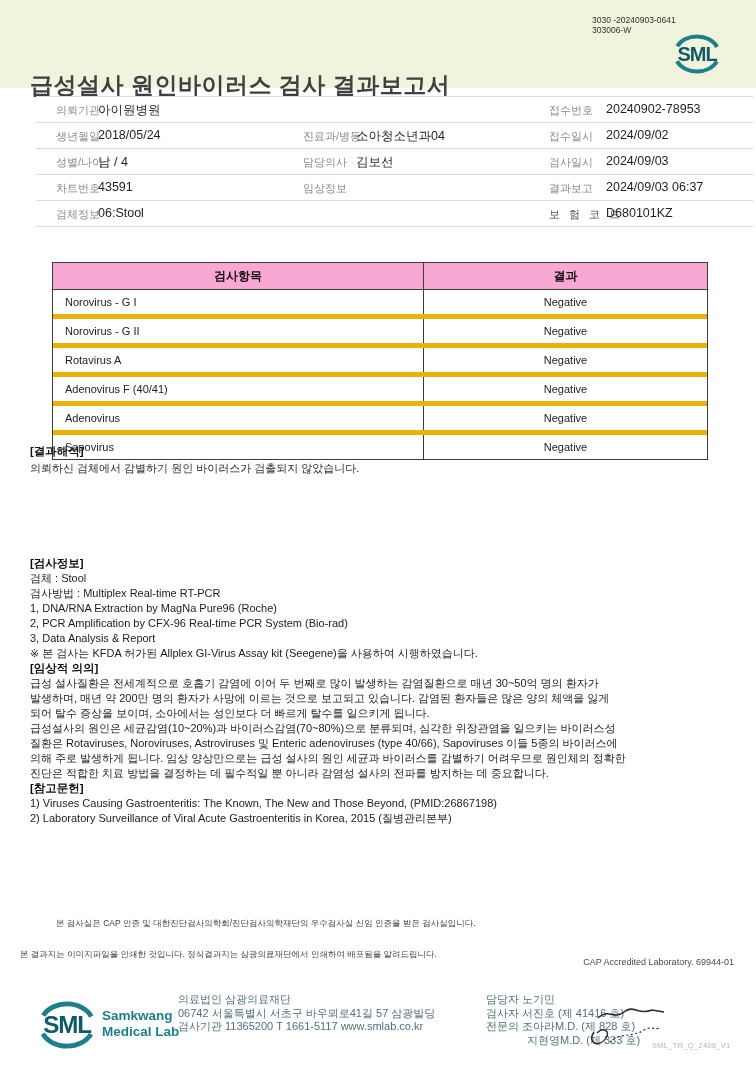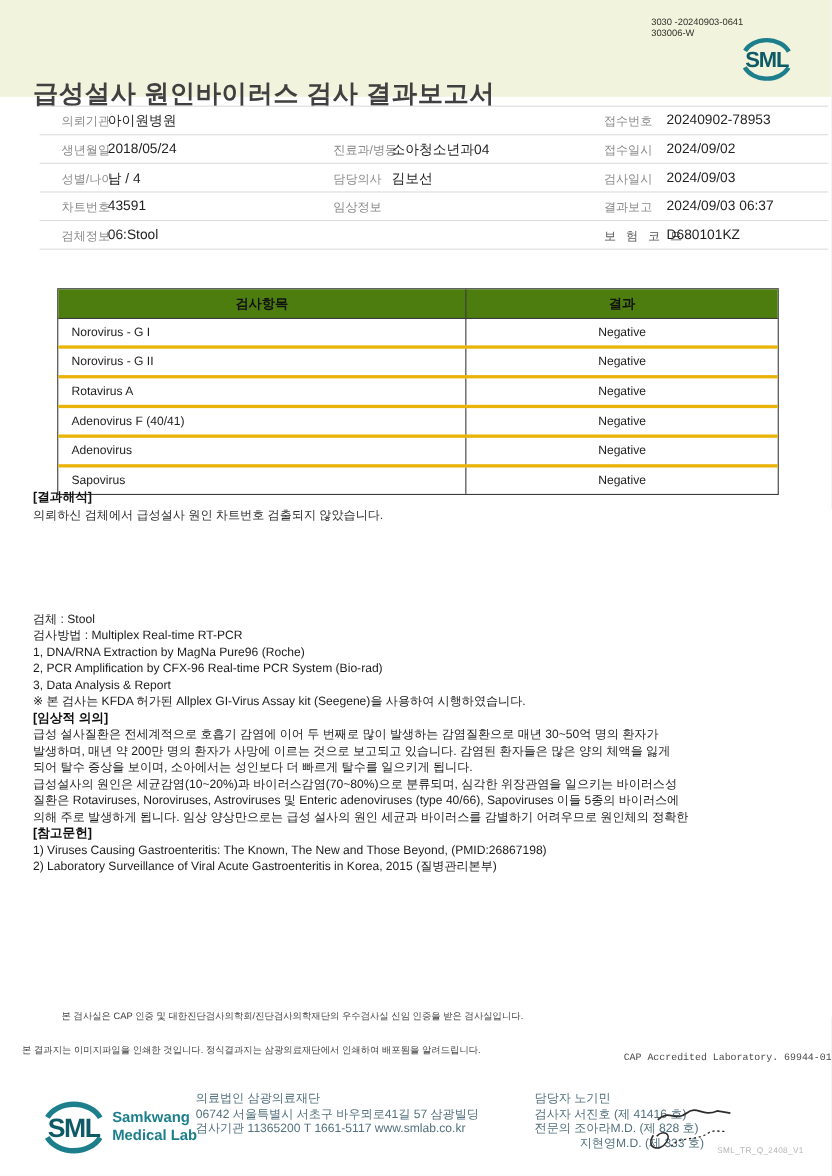--- a/index.html
+++ b/index.html
@@ -15,40 +15,40 @@
   
   .info-table{position:absolute;left:36px;top:96px;width:717px;border-top:1px solid #dcdcdc;}
   .info-row{position:relative;height:25px;border-bottom:1px solid #dcdcdc;}
   .ilabel{position:absolute;top:6px;font-size:11px;color:#8a8a8a;white-space:nowrap;}
   .ival{position:absolute;top:5px;font-size:12.5px;color:#1f1f1f;white-space:nowrap;}
   .p-l1{left:20px}.p-v1{left:62px}.p-l2{left:267px}.p-v2{left:320px}.p-l3{left:513px}.p-v3{left:570px}
   .spaced{letter-spacing:3px;color:#555;}
 
   
   .rt{position:absolute;left:52px;top:262px;width:654px;border:1.5px solid #3c3c3c;background:#fff;}
-  .rt-header{display:flex;height:26px;background:#4d7c0f;border-bottom:1.5px solid #3c3c3c;}
+  .rt-header{display:flex;height:26px;background:#f9a8d4;border-bottom:1.5px solid #3c3c3c;}
   .rt-hcell{display:flex;align-items:center;justify-content:center;font-size:12px;font-weight:bold;color:#111;}
   .rt-c1{width:371px;border-right:1px solid #3c3c3c;box-sizing:border-box;}
   .rt-c2{flex:1;}
-  .rt-row{display:flex;height:24px;border-bottom:3px solid #eab308;}
+  .rt-row{display:flex;height:24px;border-bottom:5px solid #eab308;}
   .rt-row:last-child{border-bottom:none;}
   .rt-item{display:flex;align-items:center;padding-left:12px;font-size:11px;color:#222;}
   .rt-res{display:flex;align-items:center;justify-content:center;font-size:11px;color:#222;}
 
   
   .interp-h{position:absolute;left:30px;top:444px;font-size:11.5px;font-weight:bold;color:#111;}
   .interp-t{position:absolute;left:30px;top:461px;font-size:11px;color:#2a2a2a;white-space:nowrap;}
 
   
   .sections{position:absolute;left:30px;top:556px;width:716px;font-size:11px;line-height:15px;color:#1c1c1c;white-space:nowrap;}
   .sec-h{font-size:11.5px;font-weight:bold;color:#0d0d0d;}
 
   
   .disc{position:absolute;font-size:8.5px;color:#3f3f3f;white-space:nowrap;}
-  .cap{position:absolute;right:0;top:957px;font-size:9px;color:#4a4a4a;white-space:nowrap;font-family:Liberation Mono, monospace;}
+  .cap{position:absolute;right:22px;top:957px;font-size:9px;color:#4a4a4a;white-space:nowrap;}
 
   
   .f-logo{position:absolute;left:36px;top:996px;}
   .f-logotext{position:absolute;left:102px;top:1008px;font-size:13.5px;line-height:16px;color:#1d7f8c;font-weight:bold;}
   .f-addr{position:absolute;left:178px;top:993px;font-size:11px;line-height:13.5px;color:#52707d;white-space:nowrap;}
   .f-staff{position:absolute;left:486px;top:993px;font-size:11px;line-height:13.5px;color:#52707d;white-space:nowrap;}
   .f-staff .indent{padding-left:41px;}
   .sig{position:absolute;left:580px;top:1002px;}
   .form-code{position:absolute;left:652px;top:1041px;font-size:7.5px;color:#b5b5b5;letter-spacing:.3px;}
 </style>
@@ -135,36 +135,38 @@
       <div class="rt-item rt-c1">Adenovirus</div>
       <div class="rt-res rt-c2">Negative</div>
     </div>
     <div class="rt-row">
       <div class="rt-item rt-c1">Sapovirus</div>
       <div class="rt-res rt-c2">Negative</div>
     </div>
   </div>
 
   <div class="interp-h">[결과해석]</div>
-  <div class="interp-t">의뢰하신 검체에서 급성설사 원인 차트번호 검출되지 않았습니다.</div>
+  <div class="interp-t">의뢰하신 검체에서 감별하기 원인 바이러스가 검출되지 않았습니다.</div>
 
   <div class="sections">
+    <div class="sec-h">[검사정보]</div>
     <div>검체 : Stool</div>
     <div>검사방법 : Multiplex Real-time RT-PCR</div>
     <div>1, DNA/RNA Extraction by MagNa Pure96 (Roche)</div>
     <div>2, PCR Amplification by CFX-96 Real-time PCR System (Bio-rad)</div>
     <div>3, Data Analysis &amp; Report</div>
     <div>※ 본 검사는 KFDA 허가된 Allplex GI-Virus Assay kit (Seegene)을 사용하여 시행하였습니다.</div>
     <div class="sec-h">[임상적 의의]</div>
     <div>급성 설사질환은 전세계적으로 호흡기 감염에 이어 두 번째로 많이 발생하는 감염질환으로 매년 30~50억 명의 환자가</div>
     <div>발생하며, 매년 약 200만 명의 환자가 사망에 이르는 것으로 보고되고 있습니다. 감염된 환자들은 많은 양의 체액을 잃게</div>
     <div>되어 탈수 증상을 보이며, 소아에서는 성인보다 더 빠르게 탈수를 일으키게 됩니다.</div>
     <div>급성설사의 원인은 세균감염(10~20%)과 바이러스감염(70~80%)으로 분류되며, 심각한 위장관염을 일으키는 바이러스성</div>
     <div>질환은 Rotaviruses, Noroviruses, Astroviruses 및 Enteric adenoviruses (type 40/66), Sapoviruses 이들 5종의 바이러스에</div>
     <div>의해 주로 발생하게 됩니다. 임상 양상만으로는 급성 설사의 원인 세균과 바이러스를 감별하기 어려우므로 원인체의 정확한</div>
+    <div>진단은 적합한 치료 방법을 결정하는 데 필수적일 뿐 아니라 감염성 설사의 전파를 방지하는 데 중요합니다.</div>
     <div class="sec-h">[참고문헌]</div>
     <div>1) Viruses Causing Gastroenteritis: The Known, The New and Those Beyond, (PMID:26867198)</div>
     <div>2) Laboratory Surveillance of Viral Acute Gastroenteritis in Korea, 2015 (질병관리본부)</div>
   </div>
 
   <div class="disc" style="left:20px;top:949px;">본 결과지는 이미지파일을 인쇄한 것입니다. 정식결과지는 삼광의료재단에서 인쇄하여 배포됨을 알려드립니다.</div>
   <div class="disc" style="left:20px;top:918px;margin-left:36px;">본 검사실은 CAP 인증 및 대한진단검사의학회/진단검사의학재단의 우수검사실 신임 인증을 받은 검사실입니다.</div>
   <div class="cap">CAP Accredited Laboratory. 69944-01</div>
 
   <span class="f-logo">

